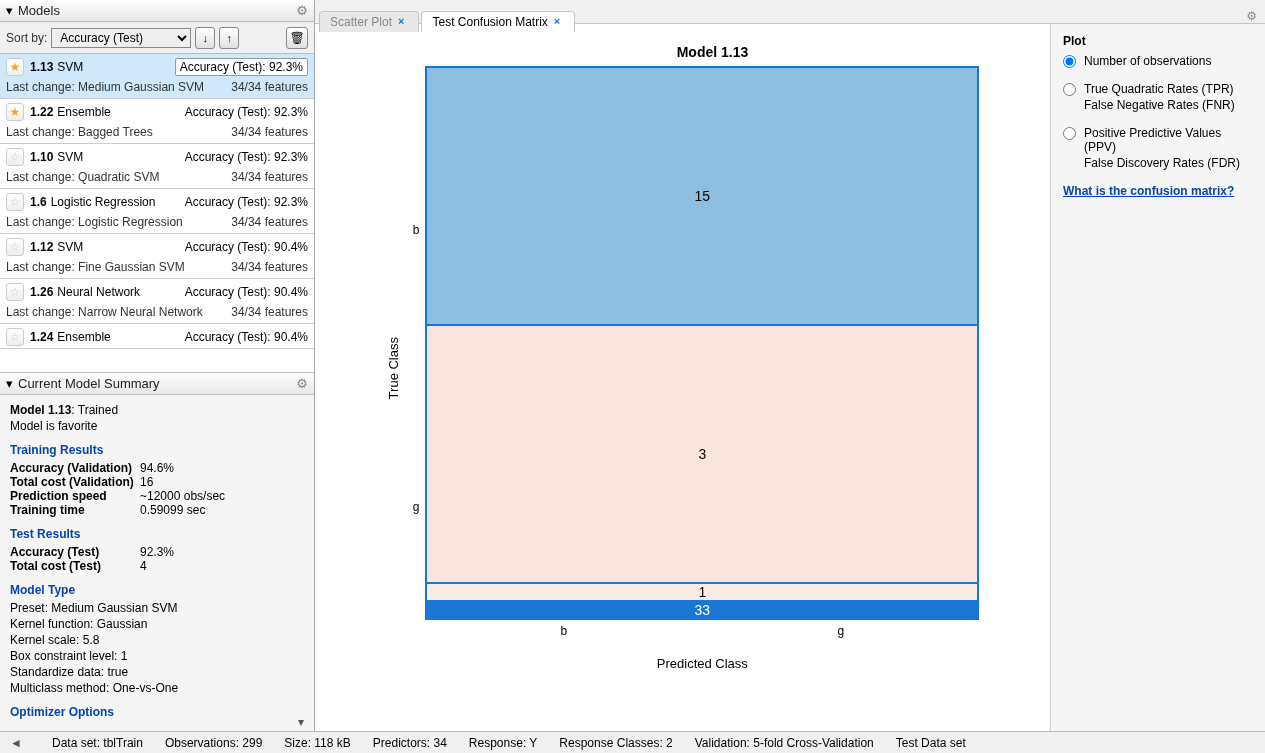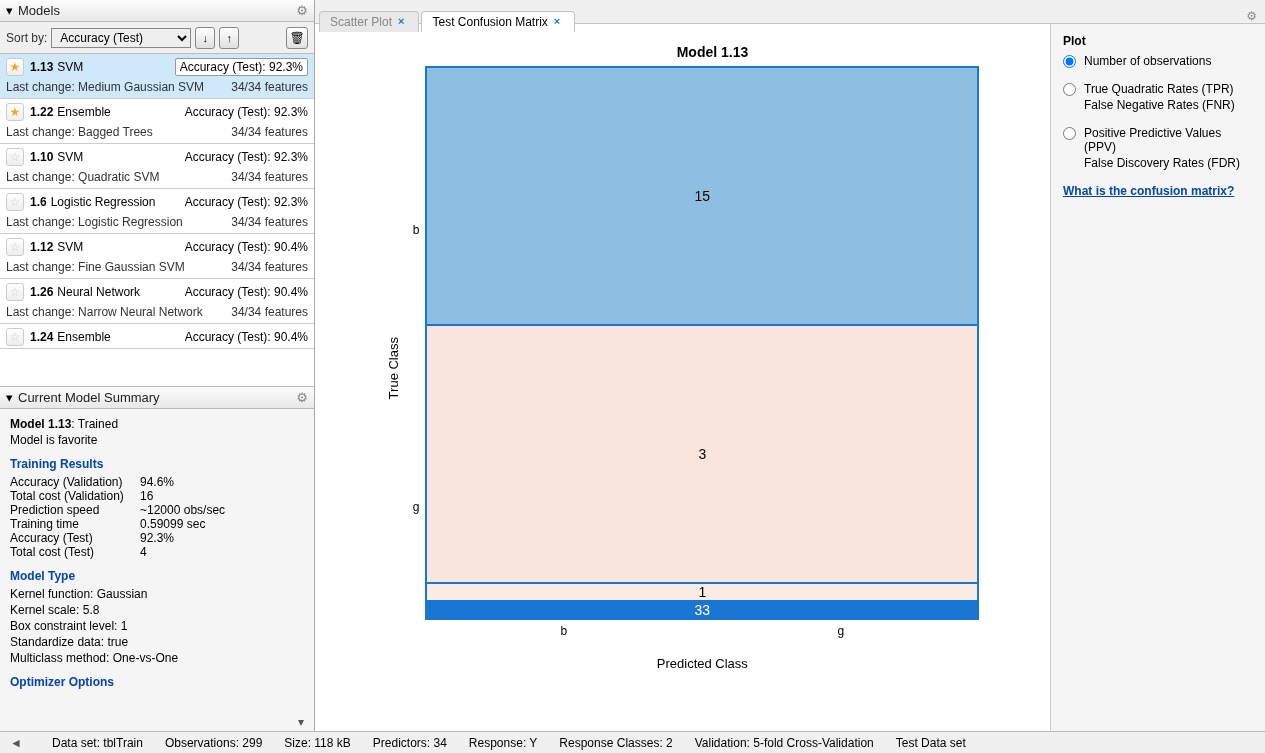--- a/index.html
+++ b/index.html
@@ -31,21 +31,21 @@
 .mr-acc.boxed { border:1px solid #999; background:#fff; padding:1px 4px; border-radius:2px;}
 .mr-bot { display:flex; padding:2px 6px 4px 6px; color:#333;}
 .mr-change { flex:1; }
 .mr-feat { }
 
 .summary-panel { border-top:1px solid #bbb; display:flex; flex-direction:column; flex:0 0 345px; background:#f0f0f0;}
 .summary-body { padding:8px 10px; overflow-y:auto; flex:1; background:#f5f5f5; position:relative;}
 .sum-line { margin-bottom:2px; }
 .sum-h { color:#0645ad; font-weight:bold; margin-top:10px; margin-bottom:4px;}
 .sum-kv { display:flex; }
-.sum-kv .k { width:130px; }
+.sum-kv .k { width:130px;font-weight:bold; }
 .small-arrow { position:absolute; right:4px; bottom:4px; width:12px;height:12px; color:#555;}
 
 .center-col { flex:1; display:flex; flex-direction:column; min-width:0;}
 .tabs-bar { height:24px; background:#f0f0f0; border-bottom:1px solid #c5c5c5; display:flex; align-items:flex-end; padding-left:4px;}
 .tab { padding:3px 14px 3px 10px; border:1px solid #c5c5c5; border-bottom:none; background:#e8e8e8; border-radius:4px 4px 0 0; margin-right:2px; display:flex; align-items:flex-start; gap:6px; font-size:12px; color:#444; cursor:pointer; position:relative; top:9px;}
 .tab.active { background:#fff; color:#000;}
 .tab.inactive { color:#888;}
 .tab .x { color:#1976d2; font-size:11px; font-weight:bold;}
 .tabs-bar .tab-gear { margin-left:auto; margin-right:8px; color:#888; cursor:pointer;}
 
@@ -209,30 +209,32 @@
           </div>
         <div class="sum-kv">
             <div class="k">Prediction speed</div>
             <div>~12000 obs/sec</div>
           </div>
         <div class="sum-kv">
             <div class="k">Training time</div>
             <div>0.59099 sec</div>
           </div>
 
+        <div class="sum-h">Test Results</div>
         <div class="sum-kv">
             <div class="k">Accuracy (Test)</div>
             <div>92.3%</div>
           </div>
         <div class="sum-kv">
             <div class="k">Total cost (Test)</div>
             <div>4</div>
           </div>
 
         <div class="sum-h">Model Type</div>
+        <div class="sum-line">Preset: Medium Gaussian SVM</div>
         <div class="sum-line">Kernel function: Gaussian</div>
         <div class="sum-line">Kernel scale: 5.8</div>
         <div class="sum-line">Box constraint level: 1</div>
         <div class="sum-line">Standardize data: true</div>
         <div class="sum-line">Multiclass method: One-vs-One</div>
 
         <div class="sum-h">Optimizer Options</div>
         <span class="small-arrow">▾</span>
       </div>
     </div>

